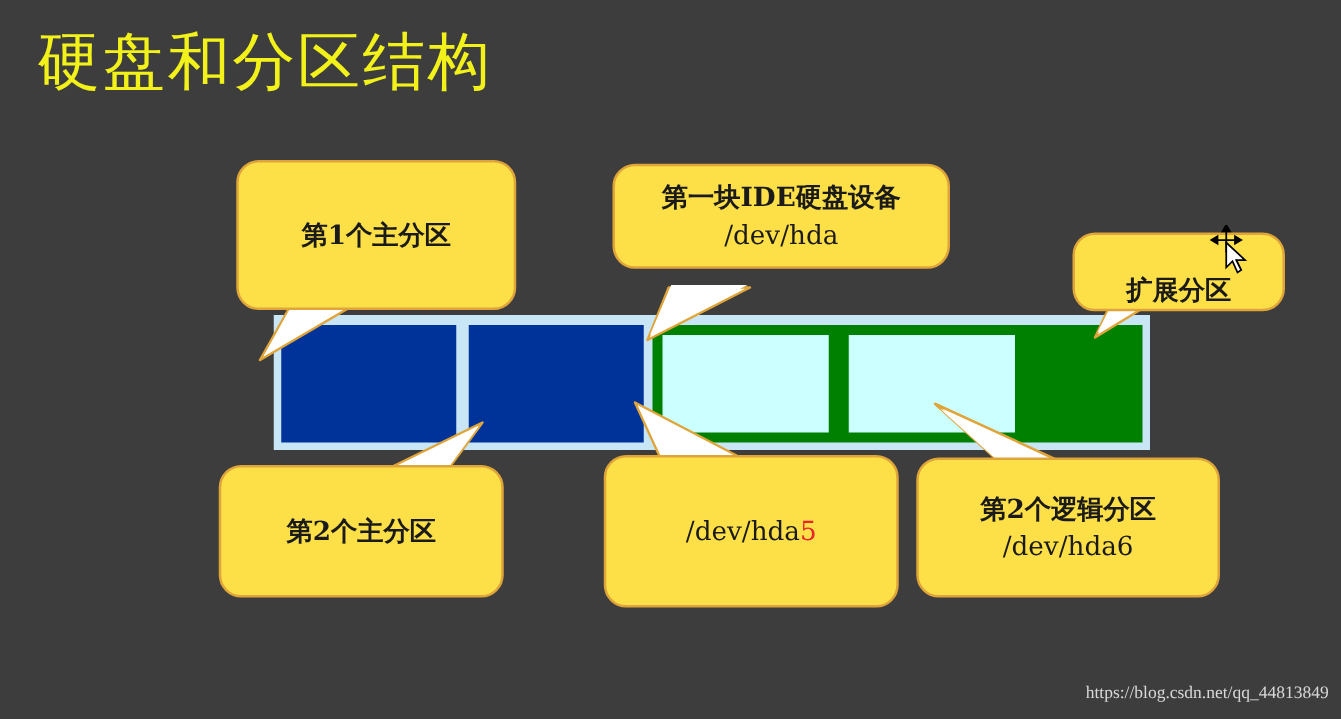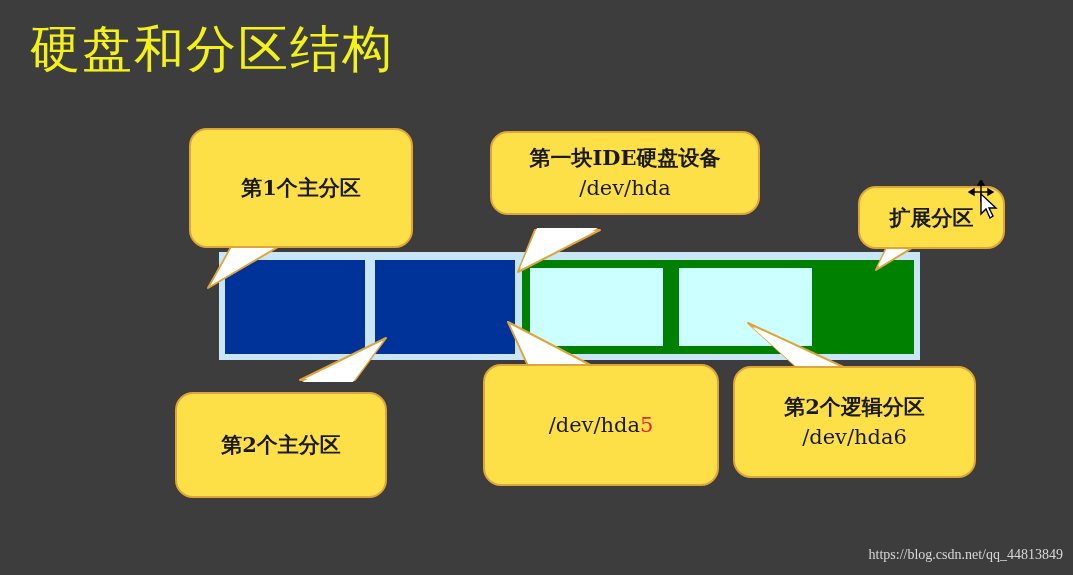--- a/index.html
+++ b/index.html
@@ -50,25 +50,25 @@
 
 <div class="bubble" style="left:189px;top:128px;width:224px;height:120px;">
   <span>第1个主分区</span>
 </div>
 
 <div class="bubble" style="left:490px;top:131px;width:270px;height:84px;">
   <span>第一块IDE硬盘设备</span>
   <span class="dev">/dev/hda</span>
 </div>
 
-<div class="bubble" style="left:858px;top:186px;width:147px;height:63px;">
+<div class="bubble" style="left:858px;top:186px;width:170px;height:63px;justify-content:flex-end;">
   <span>扩展分区</span>
 </div>
 
-<div class="bubble" style="left:175px;top:392px;width:212px;height:106px;gap:32px;">
+<div class="bubble" style="left:175px;top:372px;width:228px;height:106px;gap:32px;">
   <span>第2个主分区</span>
 </div>
 
 <div class="bubble" style="left:483px;top:364px;width:236px;height:122px;">
   <span class="dev"><span style="display:inline">/dev/hda</span><span style="display:inline" class="red">5</span></span>
 </div>
 
 <div class="bubble" style="left:733px;top:366px;width:243px;height:112px;">
   <span>第2个逻辑分区</span>
   <span class="dev">/dev/hda6</span>

